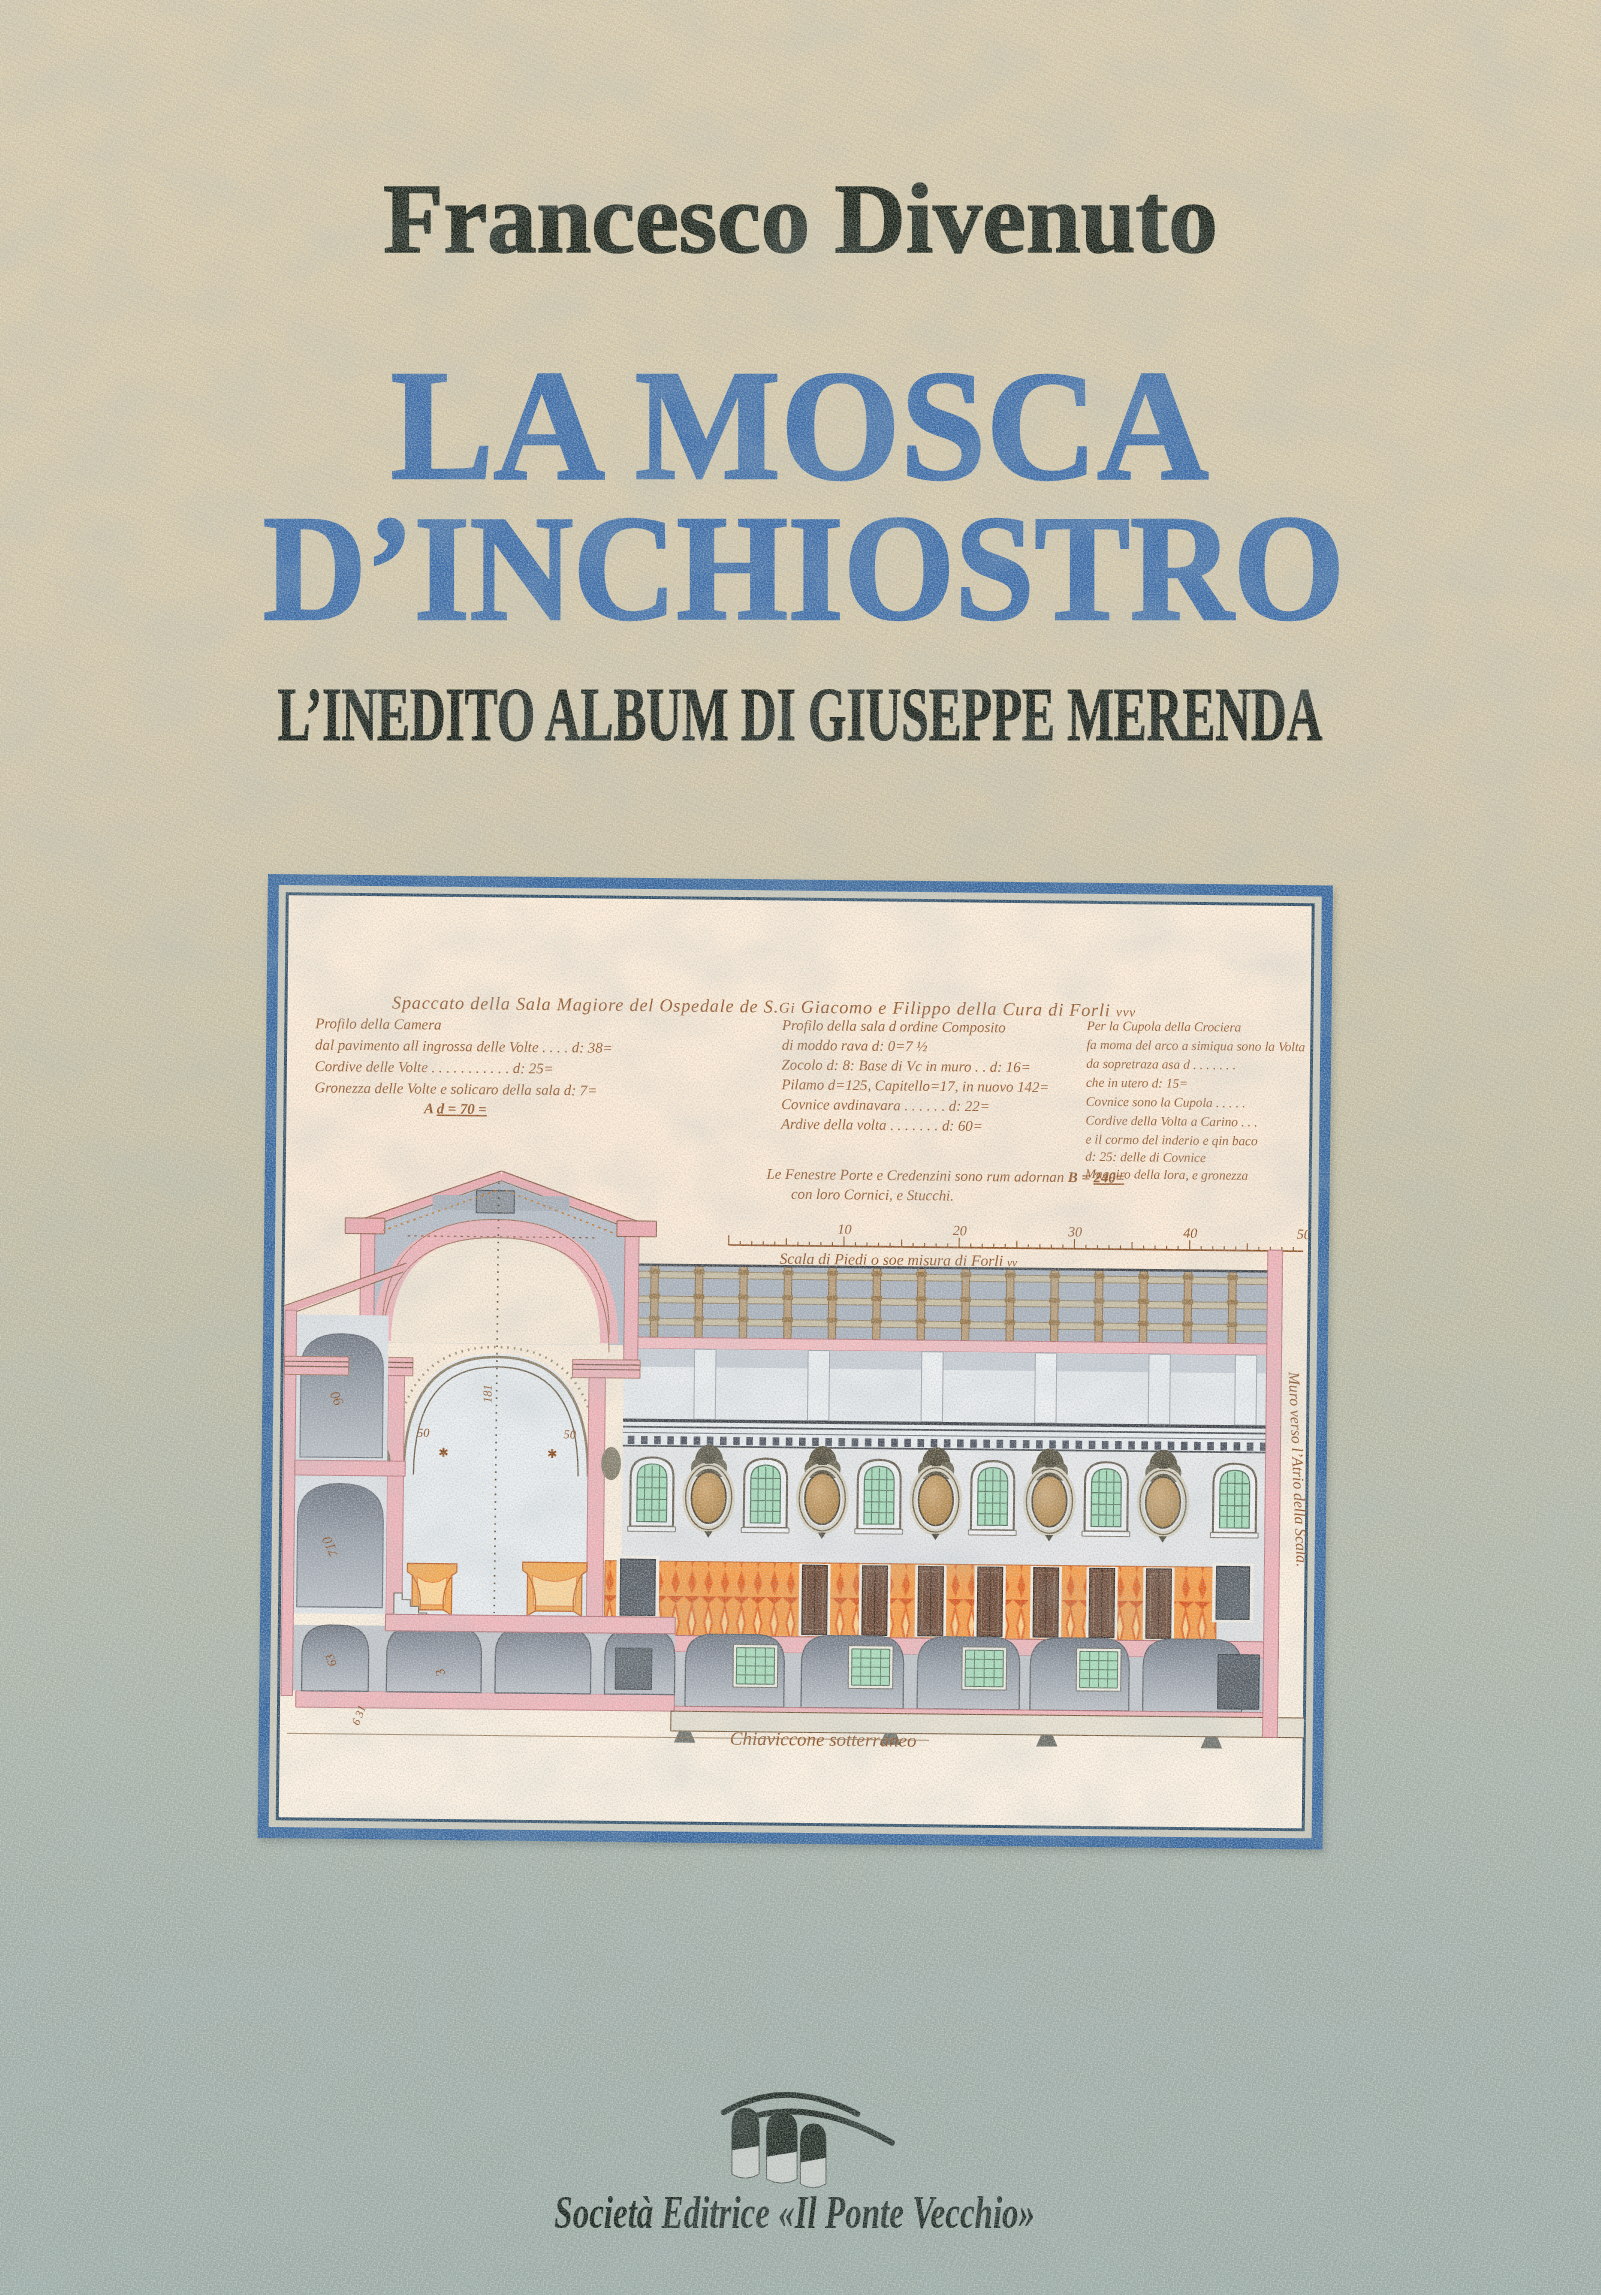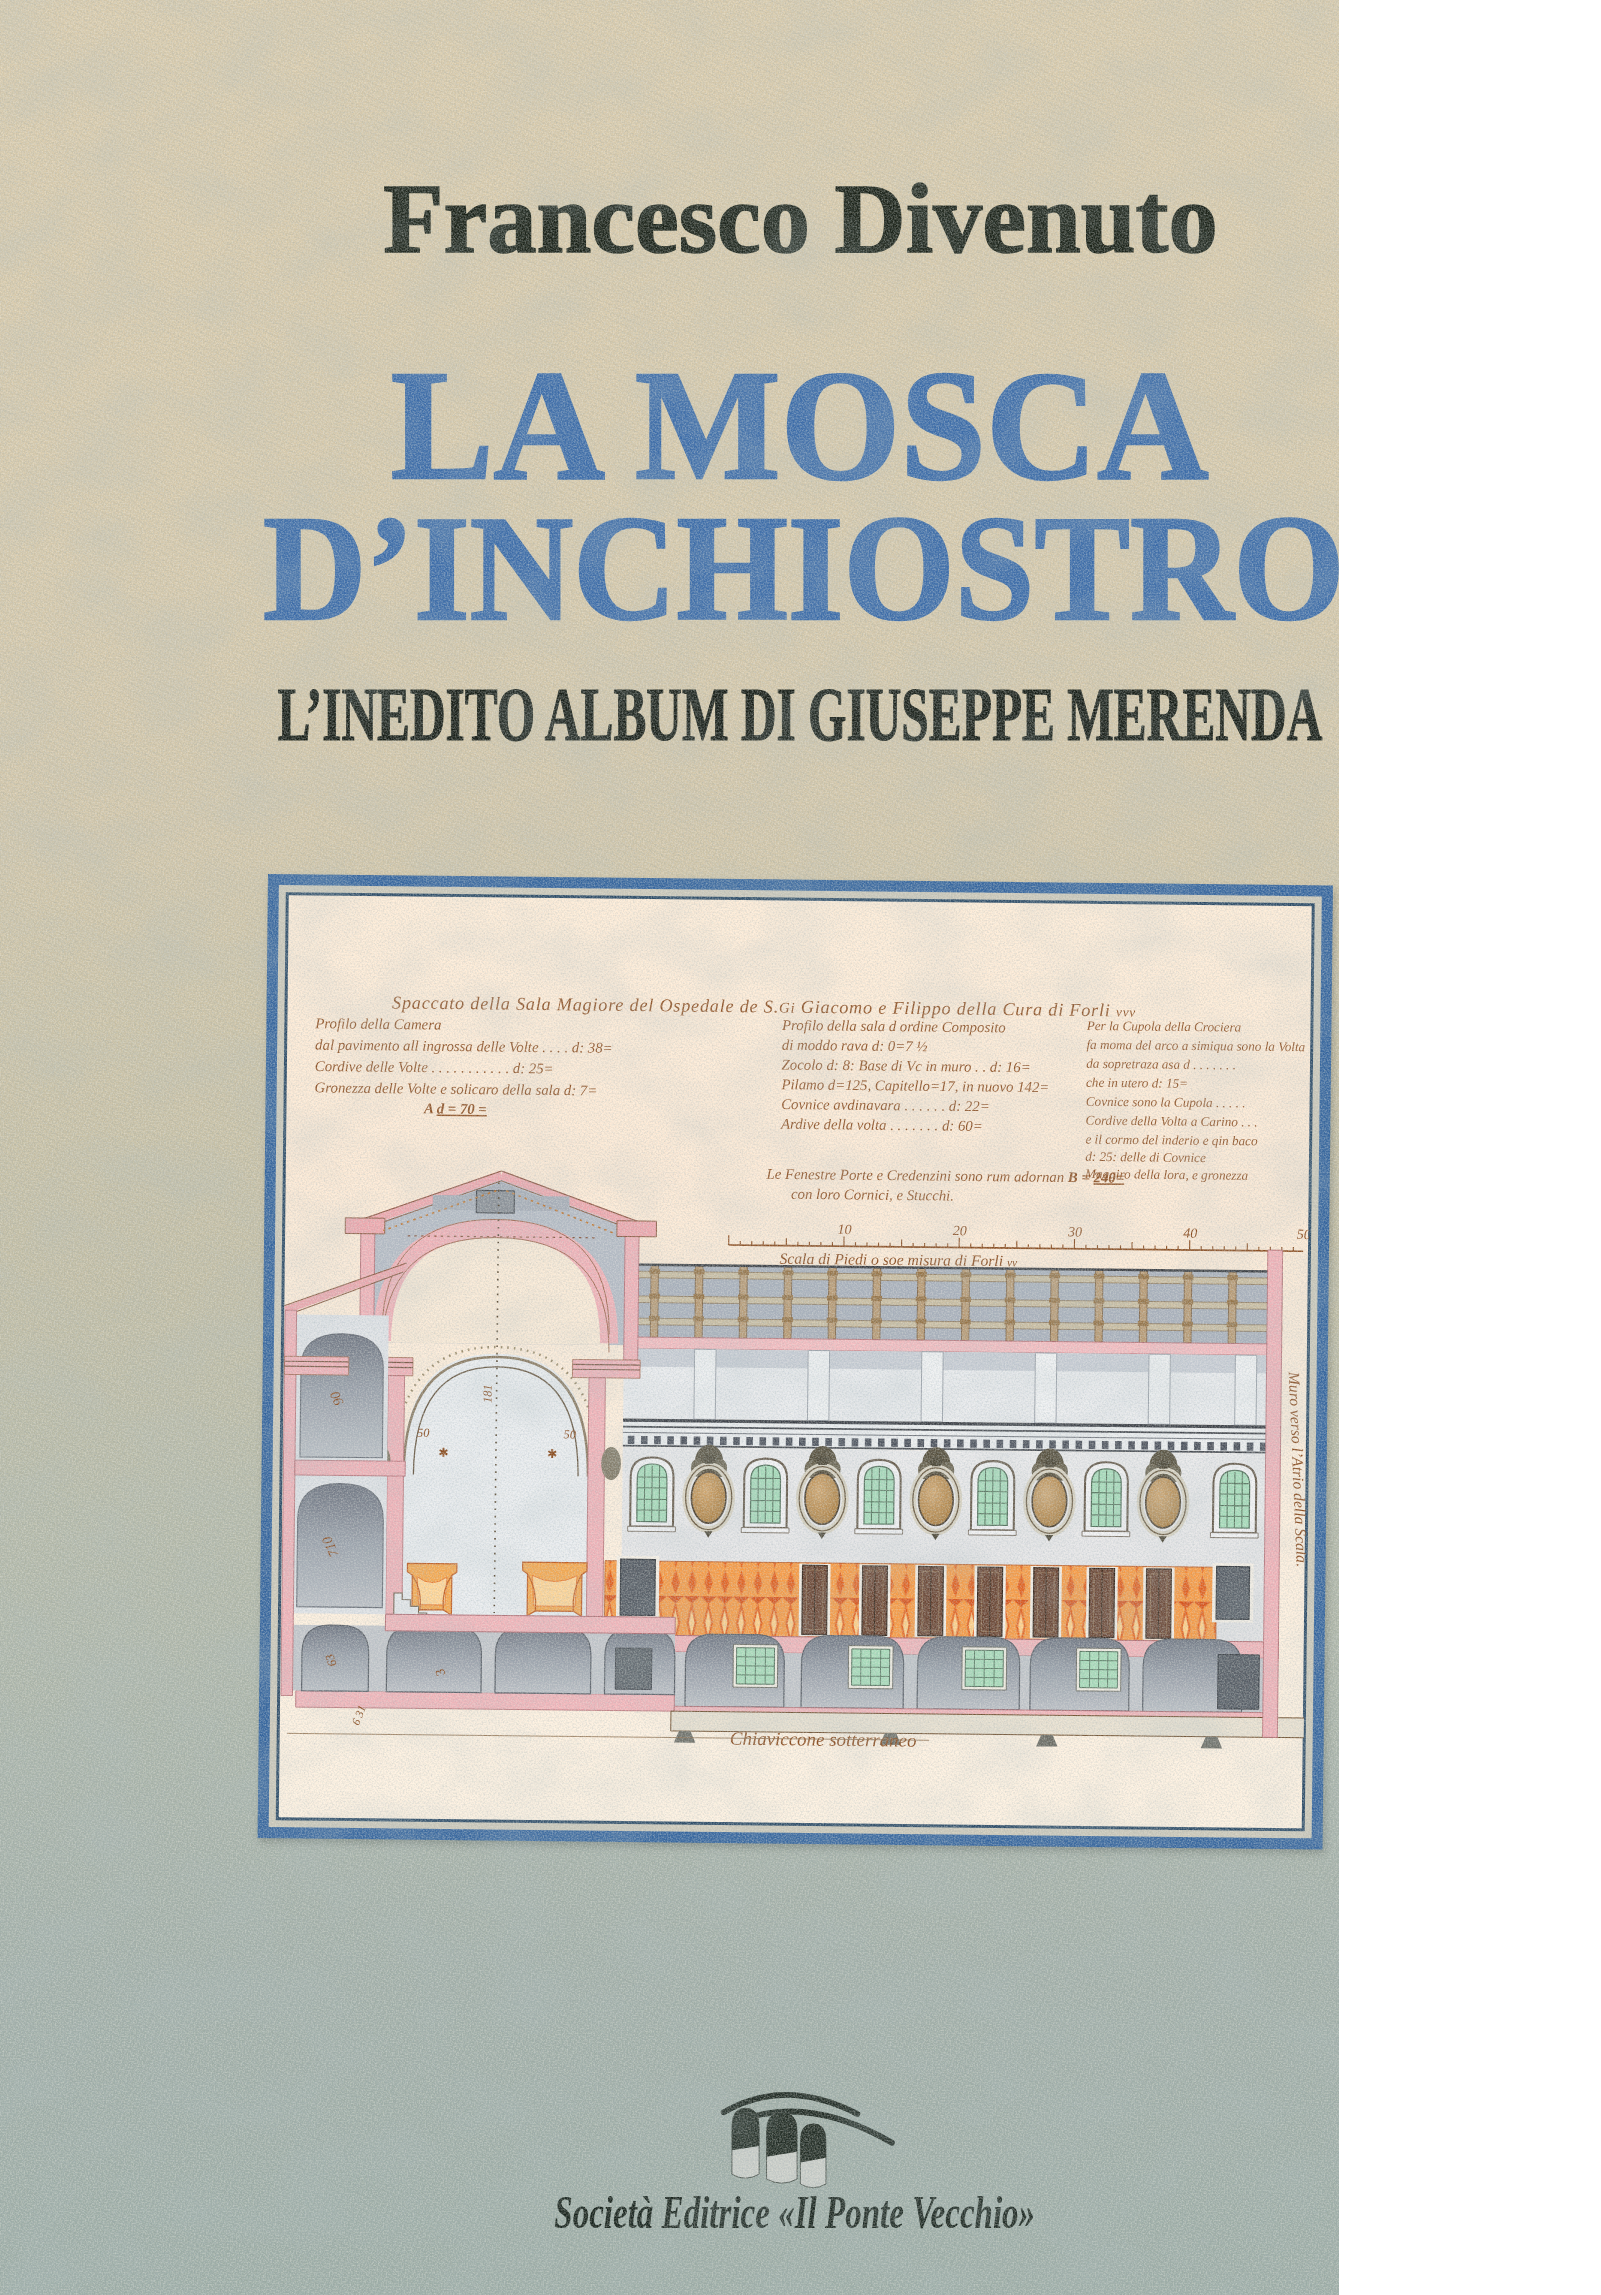--- a/index.html
+++ b/index.html
@@ -1,16 +1,16 @@
 <!DOCTYPE html>
 <html style="font-size:13px"><head>
 <meta charset="utf-8">
 <style>
   html,body{margin:0;padding:0;}
-  .page{position:relative;width:1339px;height:2295px;overflow:hidden;
+  .page{position:relative;width:1601px;height:2295px;overflow:hidden;
     background:
       repeating-linear-gradient(115deg, rgba(255,255,255,0.045) 0 1.6px, rgba(255,255,255,0) 1.6px 5.8px),
       repeating-linear-gradient(24deg, rgba(96,108,104,0.04) 0 1.6px, rgba(96,108,104,0) 1.6px 6.6px),
       linear-gradient(180deg,
       #d9cbac 0%, #d8caab 12%, #d6c9ab 24%, #d2c6a9 36%,
       #cbc2a6 46%, #c2bda4 56%, #b5b9a8 66%, #aab4a9 76%,
       #a2afa8 86%, #9dada6 100%);
     font-family:"Liberation Serif", serif;}
   .tex{position:absolute;inset:0;opacity:1;pointer-events:none;}
   .hd{position:absolute;white-space:nowrap;left:0;width:1601px;text-align:center;}

